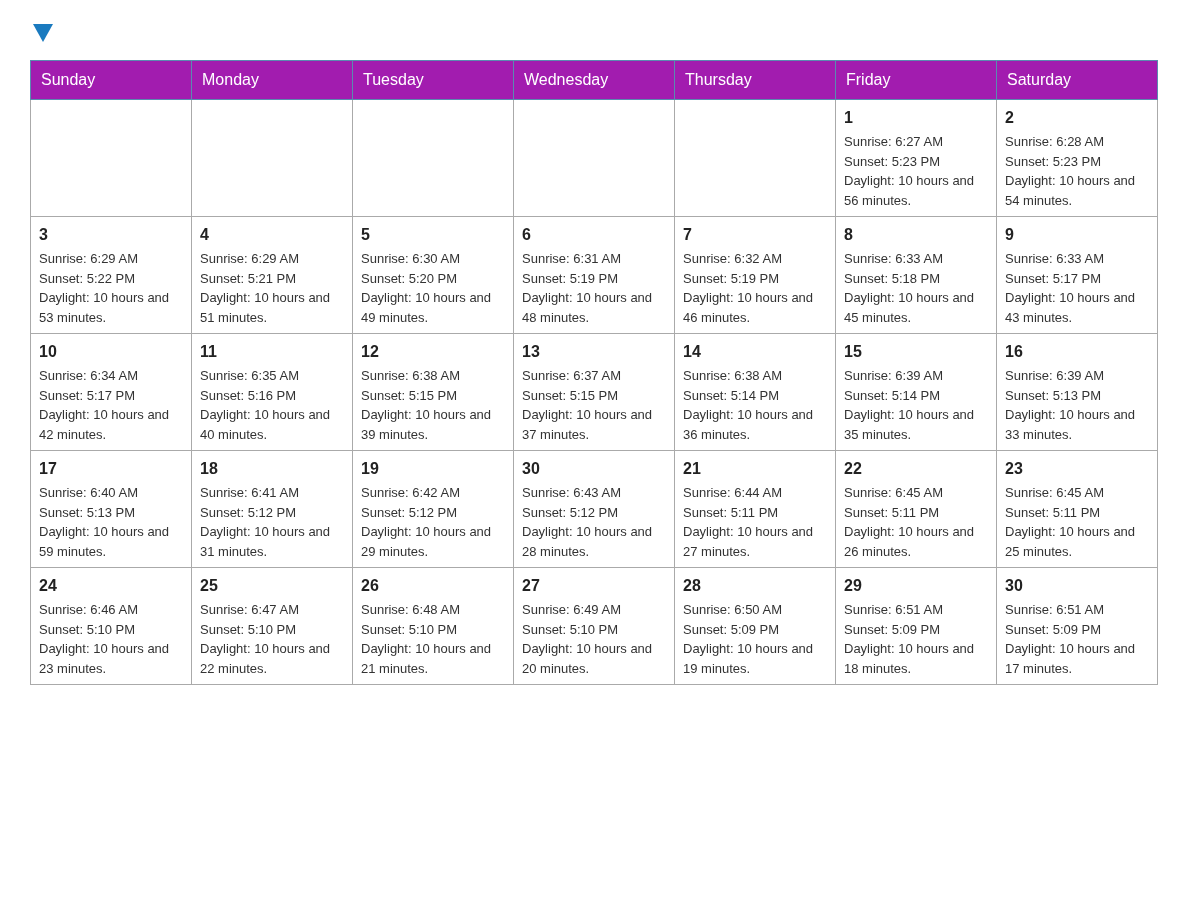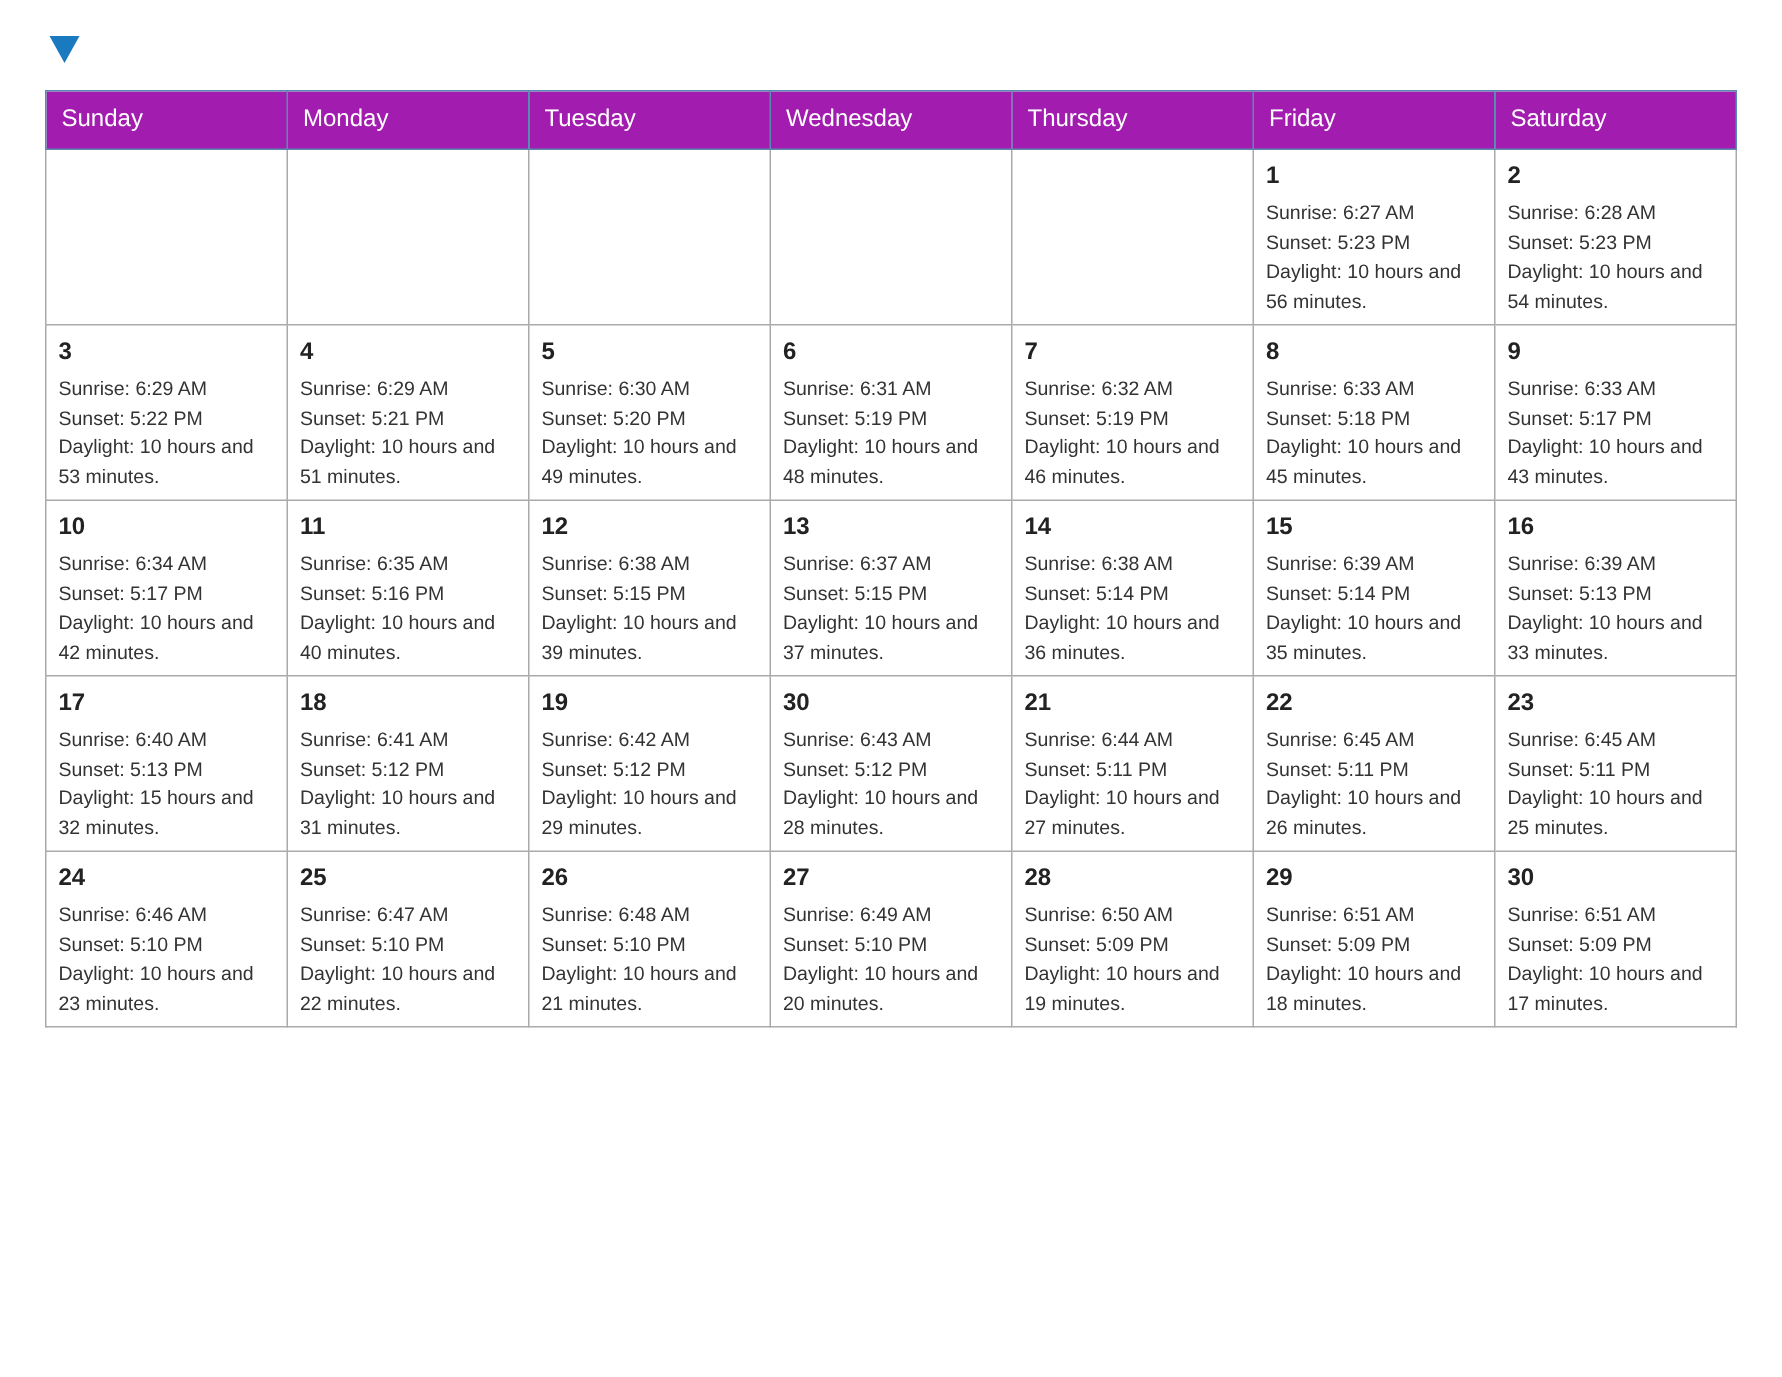--- a/index.html
+++ b/index.html
@@ -231,21 +231,21 @@
           <div>Sunrise: 6:39 AM</div>
           <div>Sunset: 5:13 PM</div>
           <div>Daylight: 10 hours and 33 minutes.</div>
         </td>
       </tr>
       <tr>
         <td>
           <span class="day-number">17</span>
           <div>Sunrise: 6:40 AM</div>
           <div>Sunset: 5:13 PM</div>
-          <div>Daylight: 15 hours and 32 minutes.</div>
+          <div>Daylight: 10 hours and 59 minutes.</div>
         </td>
         <td>
           <span class="day-number">18</span>
           <div>Sunrise: 6:41 AM</div>
           <div>Sunset: 5:12 PM</div>
           <div>Daylight: 10 hours and 31 minutes.</div>
         </td>
         <td>
           <span class="day-number">19</span>
           <div>Sunrise: 6:42 AM</div>

